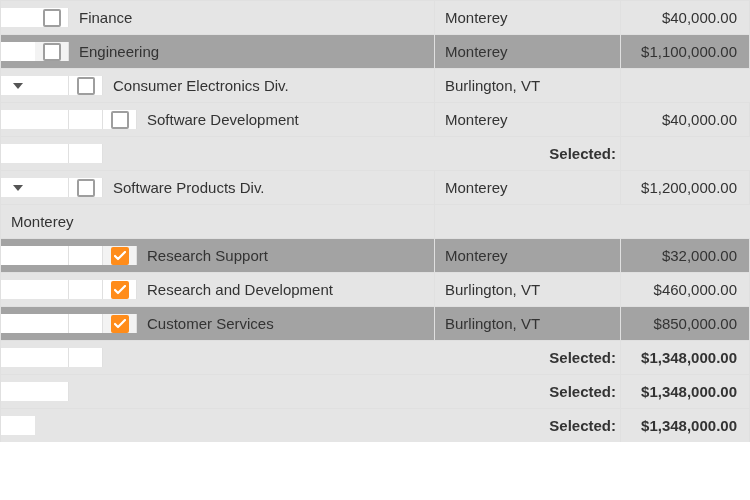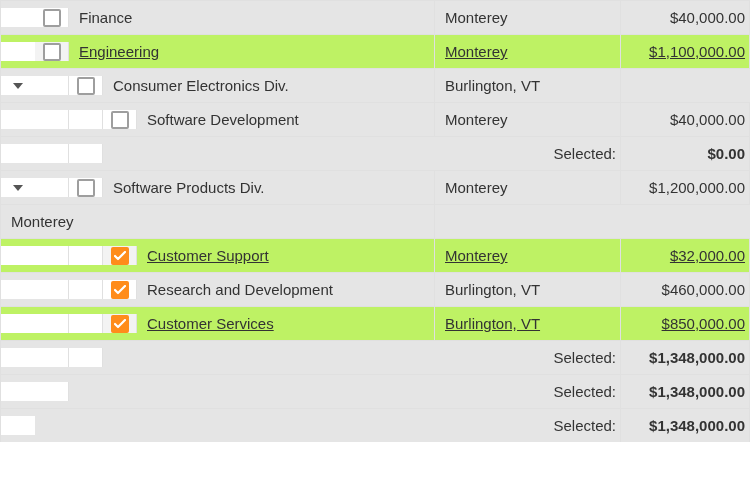--- a/index.html
+++ b/index.html
@@ -13,41 +13,41 @@
   }
   .row {
     display: grid;
     grid-template-columns: 434px 186px 1fr;
     border-top: 1px solid #e0e0e0;
     border-left: 1px solid #e0e0e0;
     min-height: 34px;
     align-items: stretch;
     background: #e5e5e5;
   }
-  .row.alt { background: #bef264; text-decoration: underline; }
+  .row.alt { background: #a3a3a3; }
   .row.summary {
     grid-template-columns: 620px 1fr;
   }
   .cell {
     border-right: 1px solid #e0e0e0;
     padding: 7px 10px 7px 0;
     display: flex;
     align-items: center;
     overflow: hidden;
     white-space: nowrap;
   }
   .cell.num {
     justify-content: flex-end;
-    padding-right: 4px;
+    padding-right: 12px;
     font-variant-numeric: tabular-nums;
   }
   .cell.loc { padding-left: 10px; }
   .row.summary .cell.label {
     justify-content: flex-end;
-    font-weight: 400;
+    font-weight: 700;
     color: #333;
     padding-right: 4px;
   }
   .row.summary .cell.num { font-weight: 700; }
   .name-cell { padding-left: 0; }
   .indent-stack {
     display: flex;
     align-items: center;
     height: 100%;
   }
@@ -151,21 +151,20 @@
     <div class="row summary">
       <div class="cell label">
         <div class="summary-indent">
           <div class="spacer nobr"></div>
           <div class="spacer"></div>
           <div class="spacer"></div>
         </div>
         <div style="flex: 1 1 0%;"></div>
         <span>Selected:</span>
       </div>
-      <div class="cell num">$0.00</div>
     </div>
     <div class="row">
       <div class="cell name-cell">
         <div class="indent-stack">
           <div class="spacer nobr">
             <div class="expander"></div>
           </div>
           <div class="spacer"></div>
           <div class="spacer">
             <div class="chk"></div>
@@ -185,21 +184,21 @@
           <div class="spacer nobr"></div>
           <div class="spacer"></div>
           <div class="spacer"></div>
           <div class="spacer alt">
             <div class="chk checked">
               <svg viewBox="0 0 12 10">
                 <path d="M1 5 L4 8 L11 1" stroke="#fff" stroke-width="2.2" fill="none" stroke-linecap="round" stroke-linejoin="round"></path>
               </svg>
             </div>
           </div>
-          <span class="name-text">Customer Support</span>
+          <span class="name-text">Research Support</span>
         </div>
       </div>
       <div class="cell loc">Monterey</div>
       <div class="cell num">$32,000.00</div>
     </div>
     <div class="row">
       <div class="cell name-cell">
         <div class="indent-stack">
           <div class="spacer nobr"></div>
           <div class="spacer"></div>

